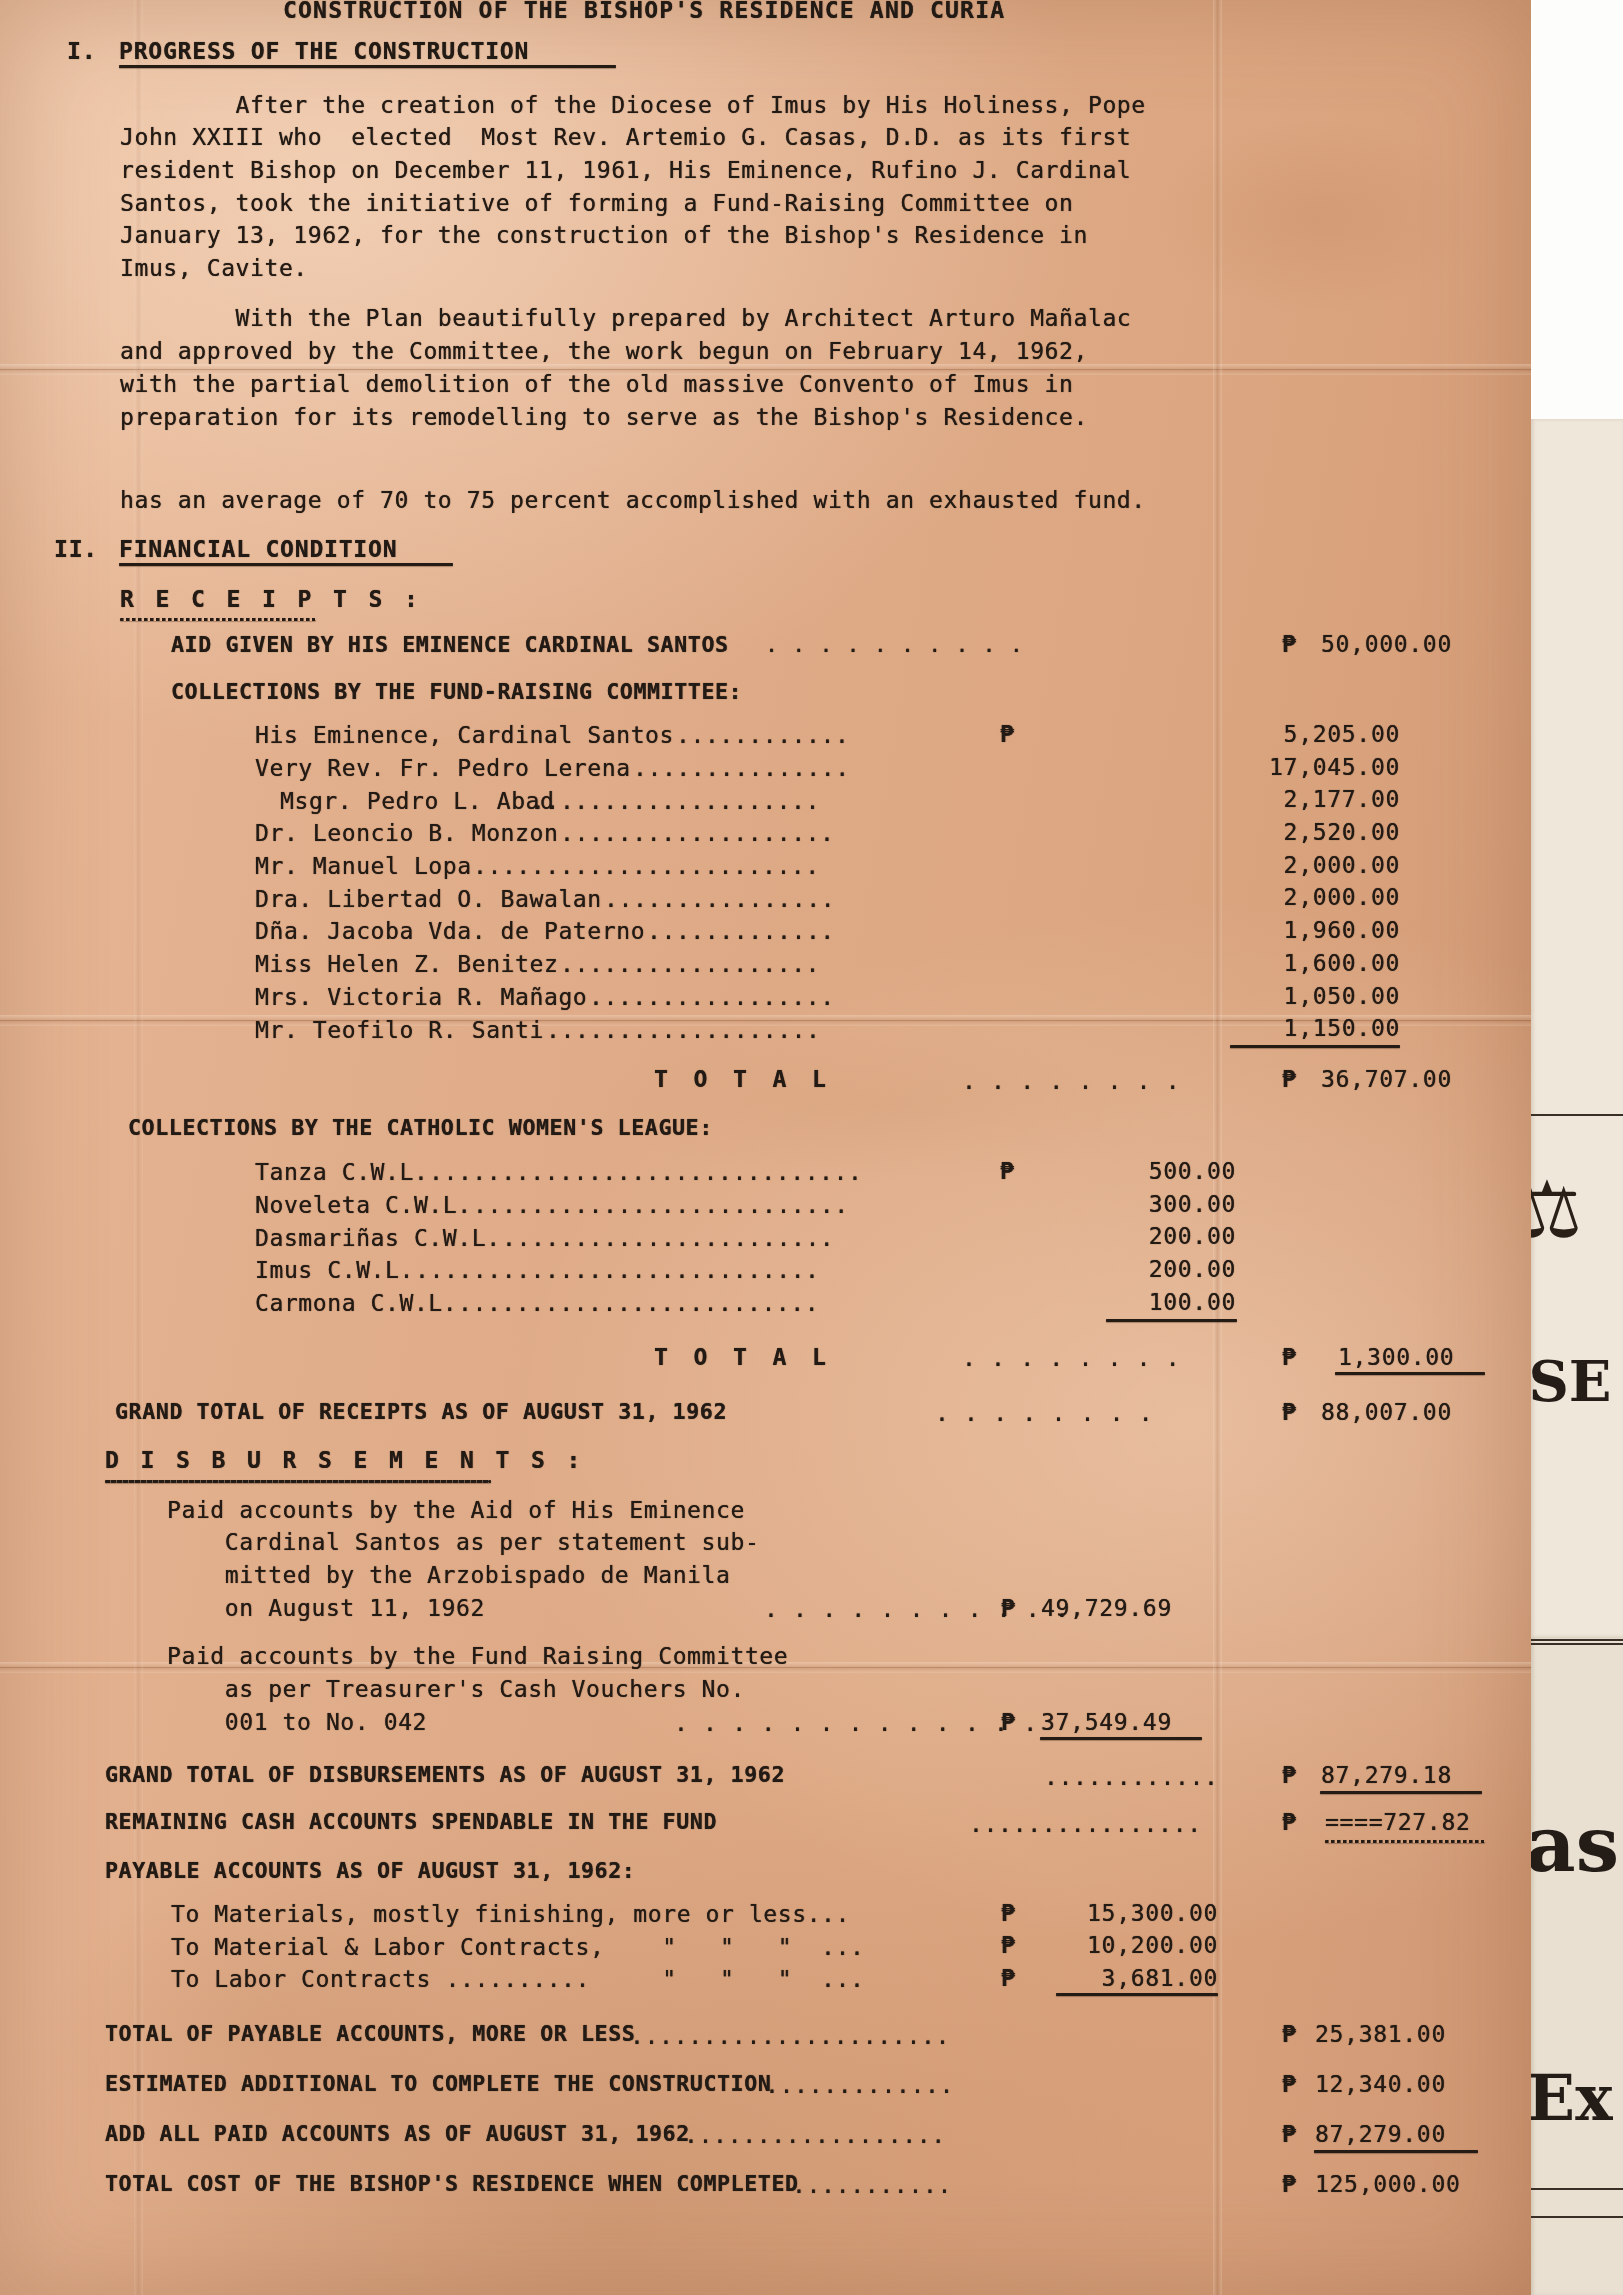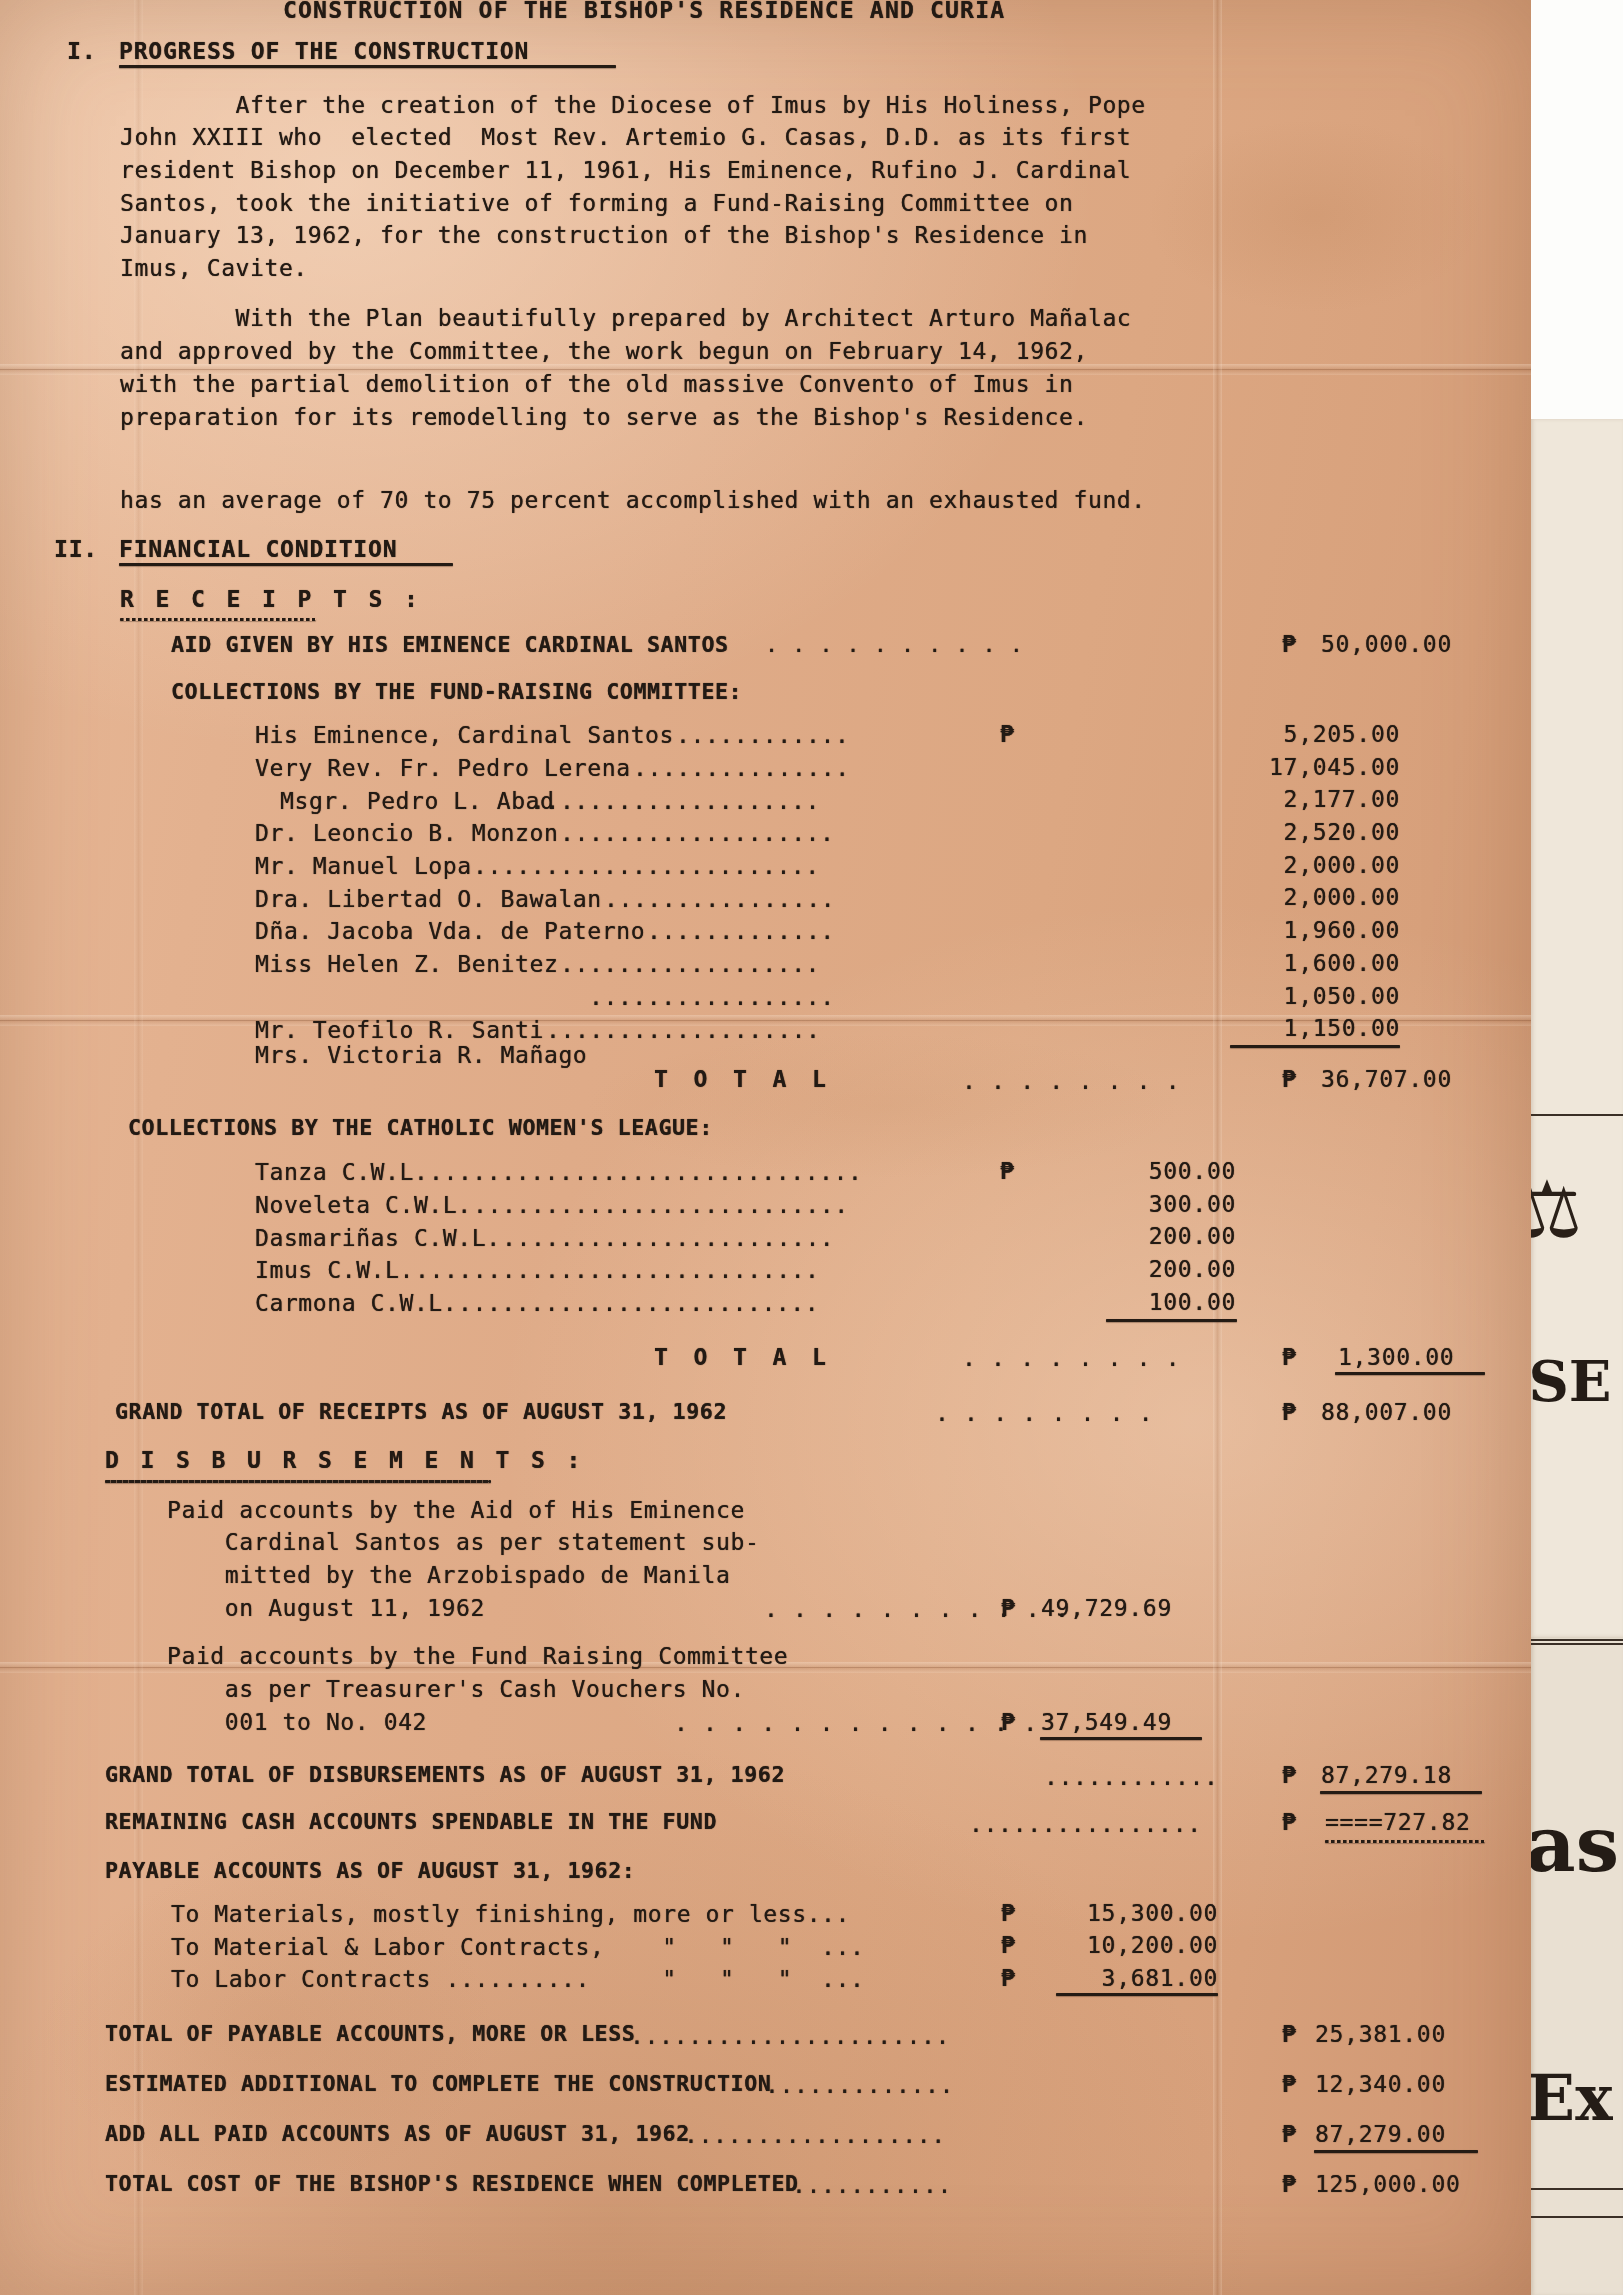--- a/index.html
+++ b/index.html
@@ -160,21 +160,21 @@
       <div class="t num" style="left: 1230px; top: 852px; width: 170px; text-align: right;">2,000.00</div>
       <div class="t body" style="left: 255px; top: 886px;">Dra. Libertad O. Bawalan</div>
       <div class="t body" style="left: 604px; top: 886px;">................</div>
       <div class="t num" style="left: 1230px; top: 884px; width: 170px; text-align: right;">2,000.00</div>
       <div class="t body" style="left: 255px; top: 918px;">Dña. Jacoba Vda. de Paterno</div>
       <div class="t body" style="left: 647px; top: 918px;">.............</div>
       <div class="t num" style="left: 1230px; top: 917px; width: 170px; text-align: right;">1,960.00</div>
       <div class="t body" style="left: 255px; top: 951px;">Miss Helen Z. Benitez</div>
       <div class="t body" style="left: 560px; top: 951px;">..................</div>
       <div class="t num" style="left: 1230px; top: 950px; width: 170px; text-align: right;">1,600.00</div>
-      <div class="t body" style="left: 255px; top: 1042px;">Mrs. Victoria R. Mañago</div>
+      <div class="t body" style="left: 255px; top: 984px;">Mrs. Victoria R. Mañago</div>
       <div class="t body" style="left: 589px; top: 984px;">.................</div>
       <div class="t num" style="left: 1230px; top: 983px; width: 170px; text-align: right;">1,050.00</div>
       <div class="t body" style="left: 255px; top: 1017px;">Mr. Teofilo R. Santi</div>
       <div class="t body" style="left: 546px; top: 1017px;">...................</div>
       <div class="t num" style="left: 1230px; top: 1015px; width: 170px; text-align: right;">1,150.00</div>
       <div class="ul" style="left: 1230px; top: 1045px; width: 170px;"></div>
     </div>
 
   <div class="t spaced" style="left:654px; top:1066px; letter-spacing:5.9px; font-size:23px;">T O T A L</div>
   <div class="t num" style="left:962px; top:1068px;">. . . . . . . .</div>

